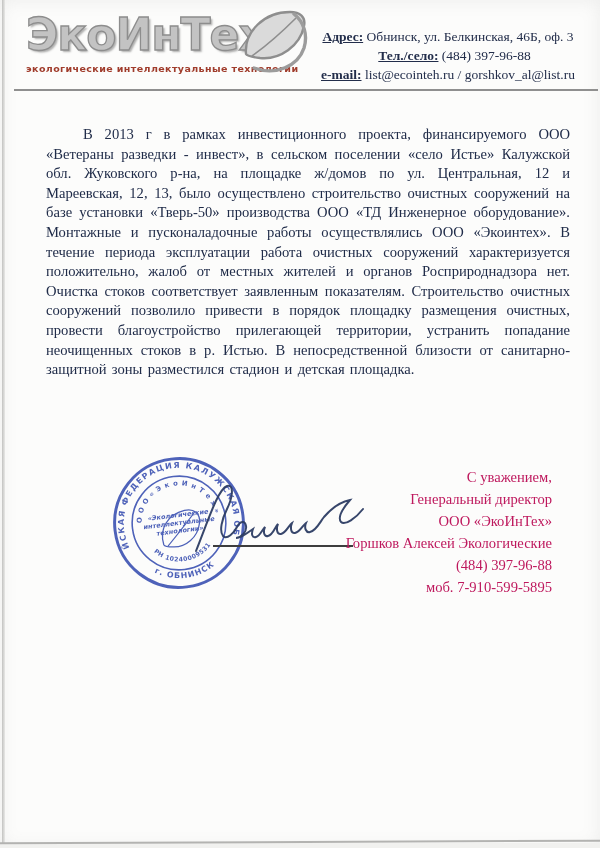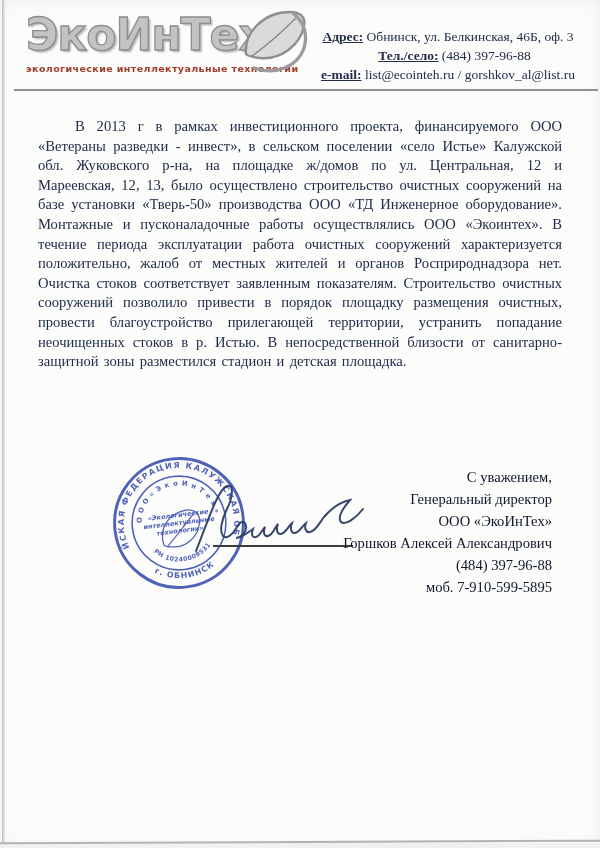--- a/index.html
+++ b/index.html
@@ -31,33 +31,33 @@
     font-size:9.5px;letter-spacing:.4px;color:#a03c2c;white-space:nowrap;
   }
   .contact{position:absolute;left:302px;top:27px;width:292px;font-size:13.5px;line-height:19px;text-align:center;}
   .contact .c-line{white-space:nowrap;}
   .contact .c-line.ind{padding-left:13px;}
   .contact .lbl{font-weight:700;text-decoration:underline;}
   .rule{position:absolute;left:14px;top:89px;width:584px;height:2px;background:#8f8f8f;}
 
   
   .body-text{
-    position:absolute;left:38px;top:117px;width:524px;margin:0;
+    position:absolute;left:38px;top:117px;width:524px;margin:8px;
     font-size:14.6px;line-height:19.6px;text-align:justify;text-indent:37px;
     word-spacing:1.6px;color:#202c49;
   }
 
   
   .stamp{position:absolute;left:110px;top:454px;width:138px;height:138px;
     transform:rotate(-7deg);opacity:.9;}
   .signature-svg{position:absolute;left:190px;top:477px;}
   .sig-line{position:absolute;left:213px;top:545px;width:140px;height:1.5px;background:#3d3d3d;}
   .signoff{
     position:absolute;right:48px;top:466px;text-align:right;
-    font-size:14.6px;line-height:22px;color:#0f172a;white-space:nowrap;
+    font-size:14.6px;line-height:22px;color:#be185d;white-space:nowrap;
   }
 
   .stamp text{font-family:"DejaVu Sans", sans-serif;font-weight:700;}
 </style>
 </head>
 <body>
 
 <div class="page">
 
   <div class="scan-edge-left"></div>
@@ -141,18 +141,18 @@
              C 100,51 101,57 105,56 C 110,55 113,48 116,46 C 114,51 116,56 120,55
              C 126,54 130,45 134,40 C 140,33 150,25 160,23 C 154,30 147,40 151,45
              C 155,49 166,41 173,32" fill="none" stroke="#2c3c63" stroke-width="2" stroke-linecap="round" opacity="0.95"></path>
   </svg>
   <div class="sig-line"></div>
 
   <div class="signoff">
     <div>С уважением,</div>
     <div>Генеральный директор</div>
     <div>ООО «ЭкоИнТех»</div>
-    <div>Горшков Алексей Александрович</div>
+    <div>Горшков Алексей Экологические</div>
     <div>(484) 397-96-88</div>
     <div>моб. 7-910-599-5895</div>
   </div>
 
 </div>
 
 </body></html>

